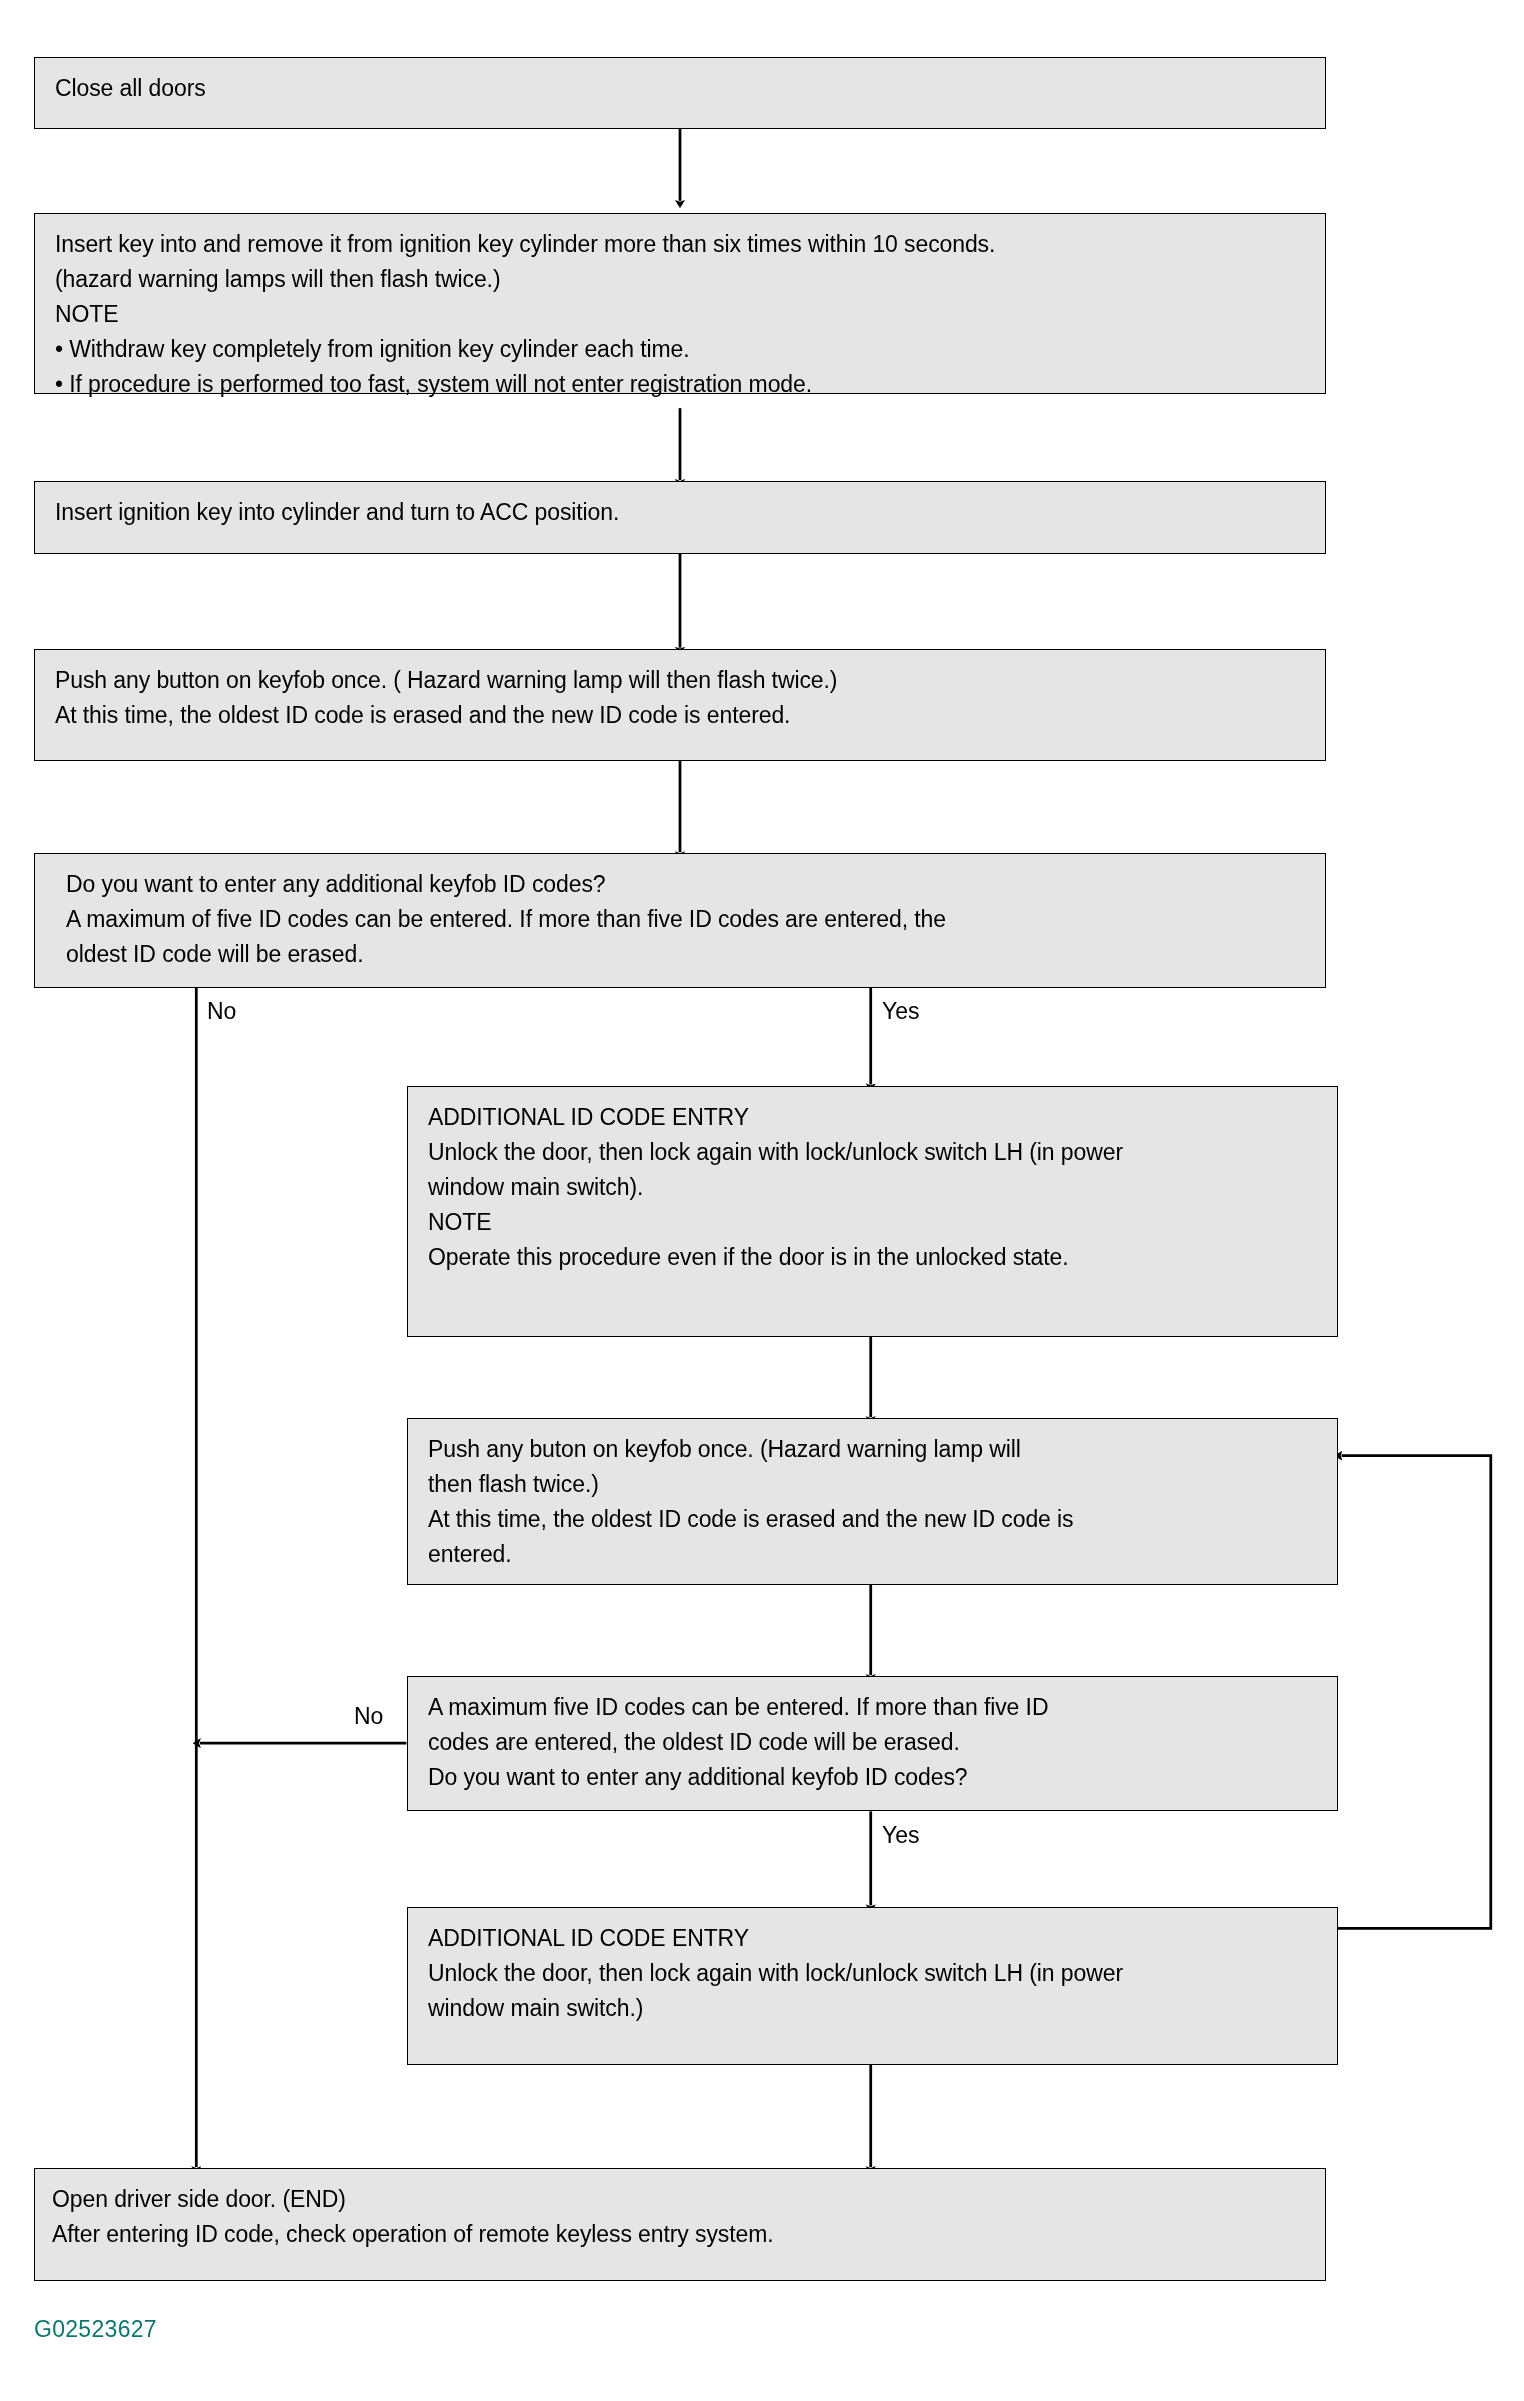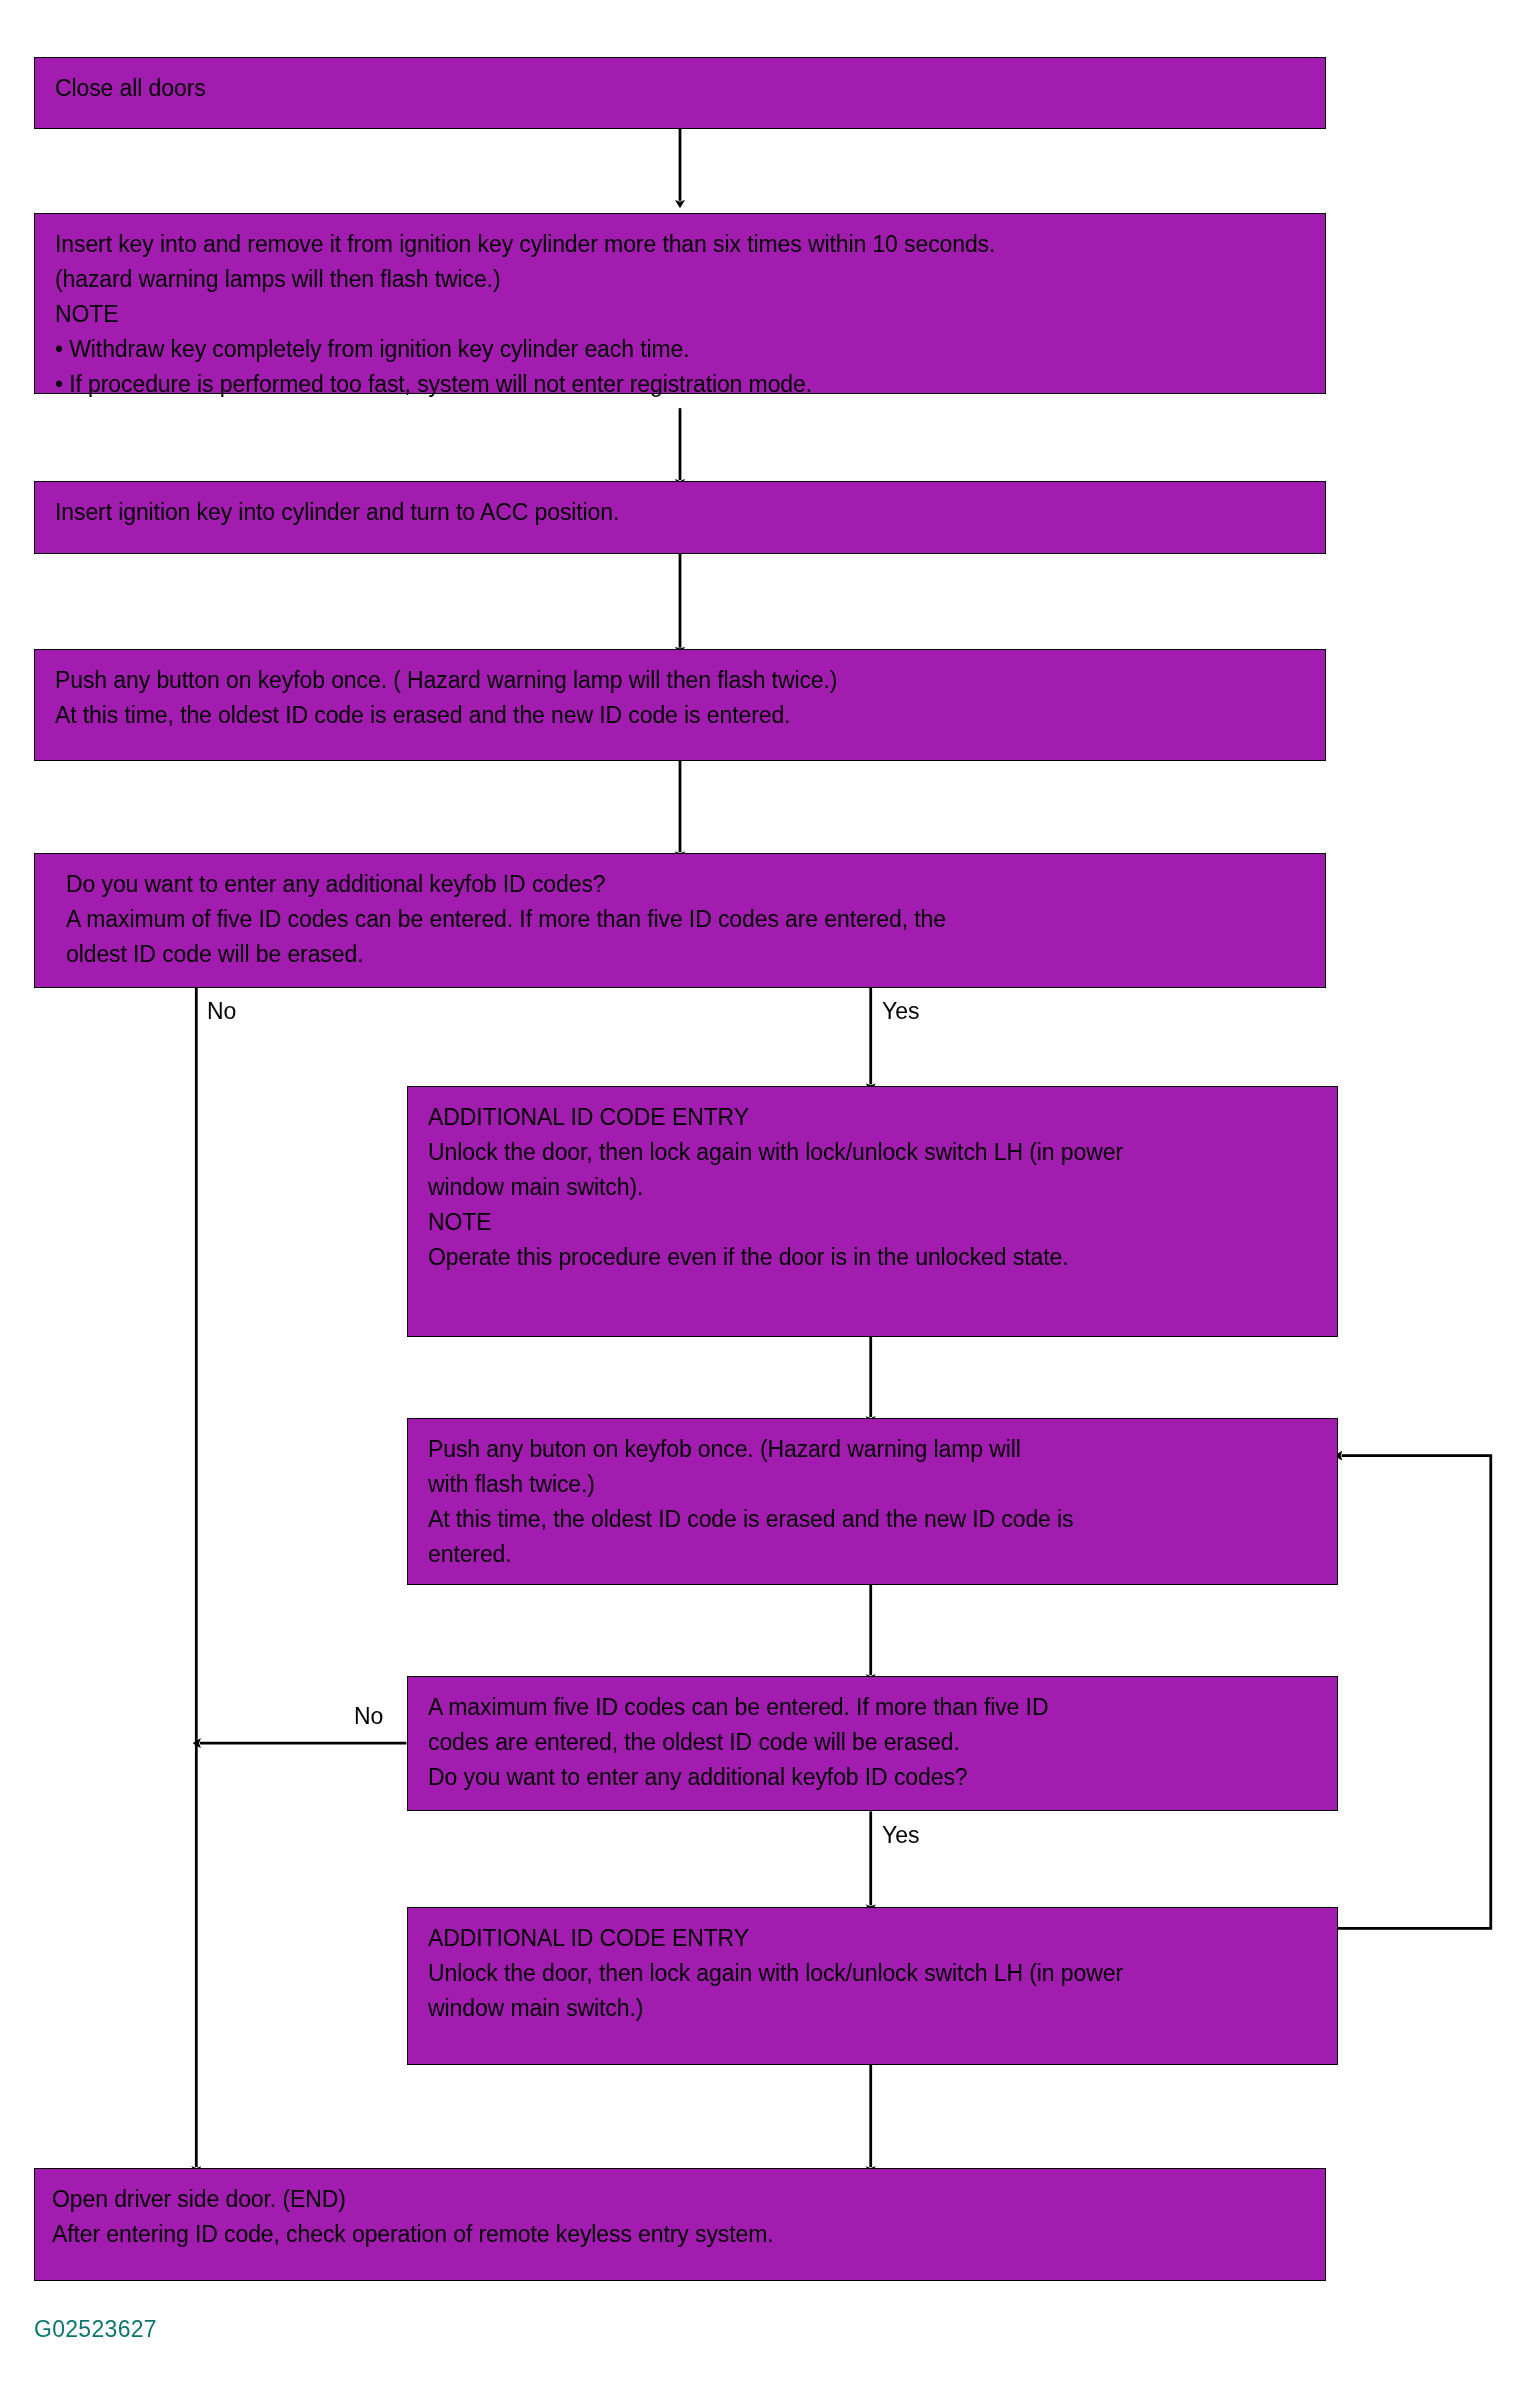--- a/index.html
+++ b/index.html
@@ -21,21 +21,21 @@
     left: 0;
     top: 0;
     width: 1524px;
     height: 2401px;
     pointer-events: none;
   }
   .node {
     position: absolute;
     box-sizing: border-box;
     border: 1.8px solid #000000;
-    background: #a21caf;
+    background: #e5e5e5;
     padding: 13px 18.4px 13px 20px;
   }
   .line {
     font-size: 23px;
     line-height: 35px;
     color: #000000;
     white-space: pre;
     letter-spacing: -0.1px;
   }
   .line.bold {
@@ -126,21 +126,21 @@
   <div class="node" style="left:407px; top:1086px; width:931px; height:251px;">
     <div class="line">ADDITIONAL ID CODE ENTRY</div>
     <div class="line">Unlock the door, then lock again with lock/unlock switch LH (in power</div>
     <div class="line">window main switch).</div>
     <div class="line bold">NOTE</div>
     <div class="line bold">Operate this procedure even if the door is in the unlocked state.</div>
   </div>
 
   <div class="node" style="left:407px; top:1418px; width:931px; height:167px;">
     <div class="line">Push any buton on keyfob once. (Hazard warning lamp will</div>
-    <div class="line">with flash twice.)</div>
+    <div class="line">then flash twice.)</div>
     <div class="line bold">At this time, the oldest ID code is erased and the new ID code is</div>
     <div class="line bold">entered.</div>
   </div>
 
   <div class="node" style="left:407px; top:1676px; width:931px; height:135px;">
     <div class="line bold">A maximum five ID codes can be entered. If more than five ID</div>
     <div class="line bold">codes are entered, the oldest ID code will be erased.</div>
     <div class="line">Do you want to enter any additional keyfob ID codes?</div>
   </div>
 

